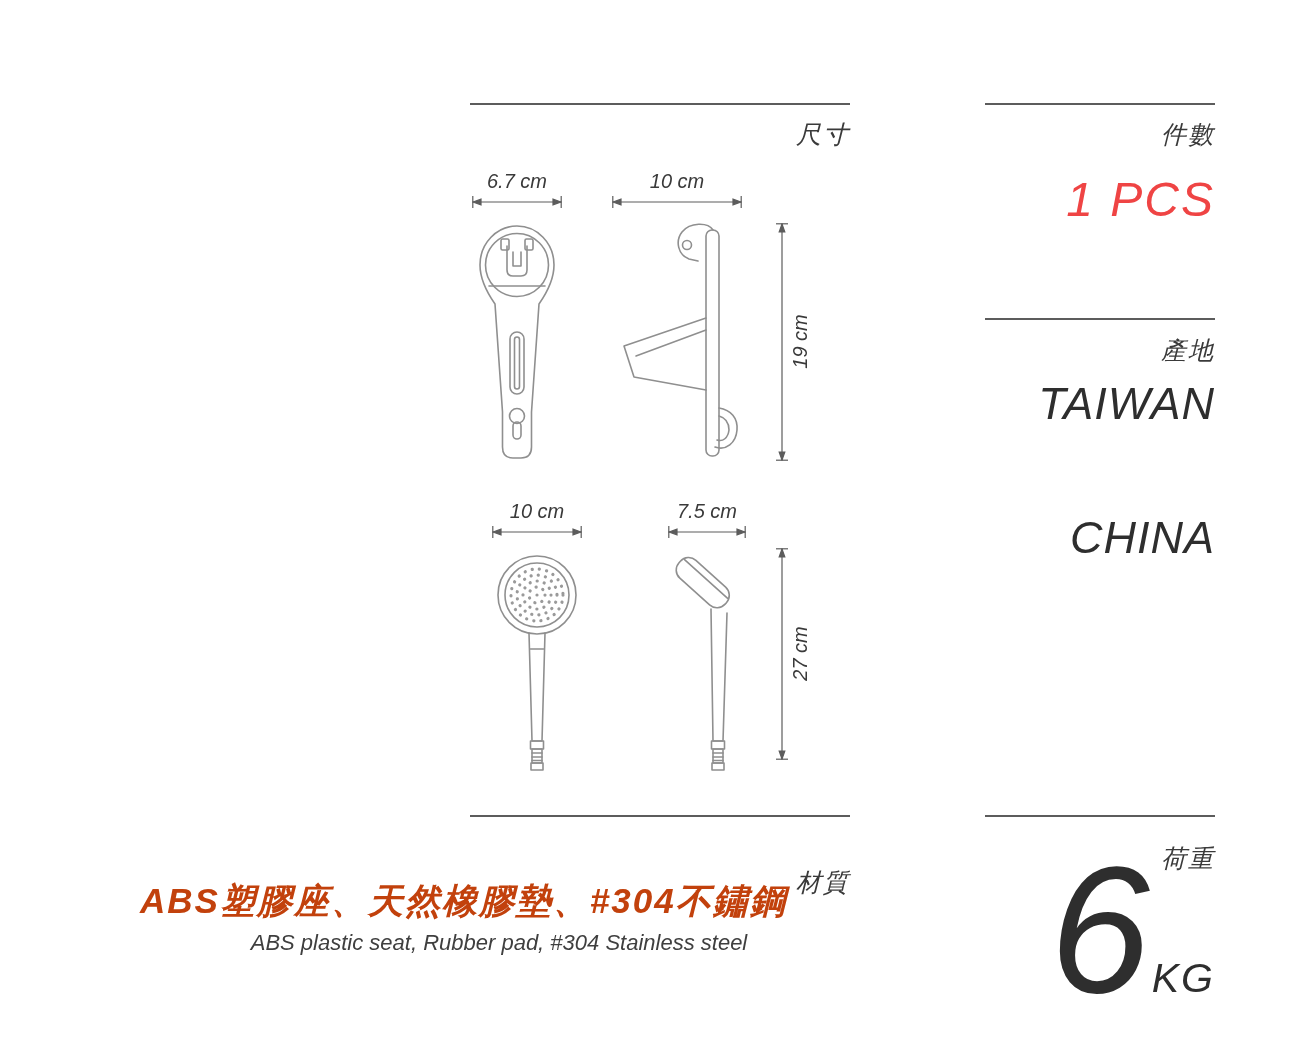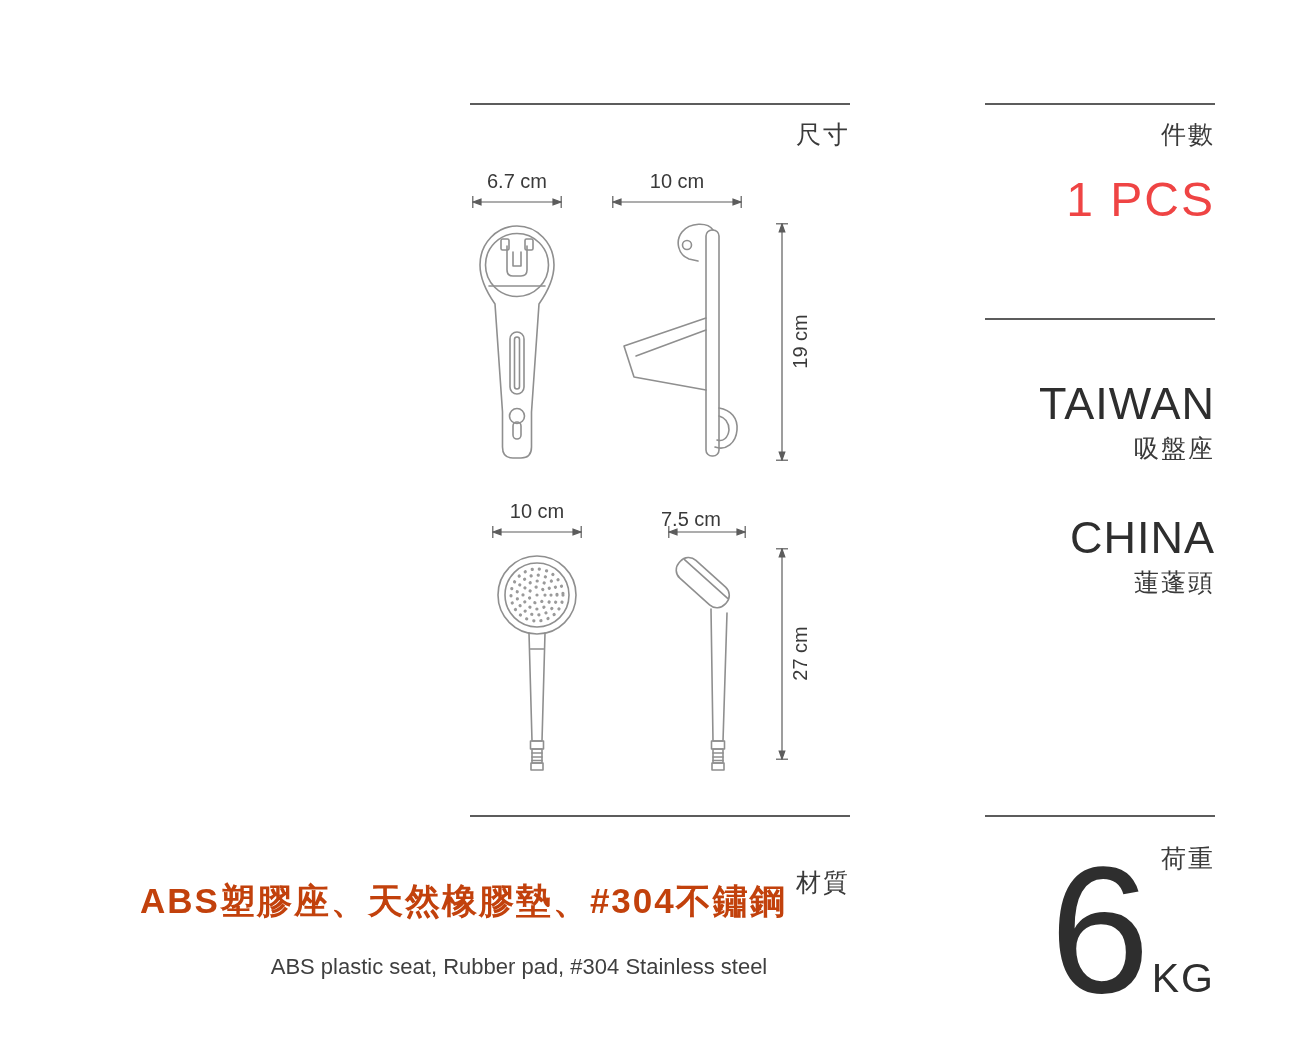--- a/index.html
+++ b/index.html
@@ -1,18 +1,18 @@
 <!DOCTYPE html>
 <html><head>
 <meta charset="utf-8">
 <style>
   * { margin:0; padding:0; box-sizing:border-box; }
   html,body { background:#ffffff; }
   body { font-family:"Liberation Sans", sans-serif; color:#3a3a3a; }
-  .page { position:relative; width:1310px; height:1063px; background:#ffffff; overflow:hidden; }
+  .page { position:relative; width:1310px; height:1063px; background:#ffffff; overflow:hidden;font-style:italic; }
   .abs { position:absolute; }
   .rule { position:absolute; height:1.5px; background:#5c5c5c; }
   .sec-label { position:absolute; font-size:25px; letter-spacing:2px; color:#3a3a3a; text-align:right; }
   .dim-label { position:absolute; font-size:20px; color:#3a3a3a; text-align:center; white-space:nowrap; }
   .dim-label.vert { transform:rotate(-90deg); }
   .big-value { position:absolute; font-size:48px; font-weight:500; letter-spacing:2px; color:#ef4444; text-align:right; }
   .country { position:absolute; font-size:45px; font-weight:500; letter-spacing:1px; color:#2e2e2e; text-align:right; }
   .sub-item { position:absolute; font-size:25px; letter-spacing:2px; color:#3a3a3a; text-align:right; }
   .load-row { position:absolute; display:flex; align-items:baseline; justify-content:flex-end; }
   .load-six { font-size:180px; line-height:1; font-weight:400; color:#2e2e2e; }
@@ -93,21 +93,21 @@
   <svg class="abs" style="left:492px; top:526px;" width="90" height="12">
     <g stroke="#5c5c5c" stroke-width="1.2" fill="#5c5c5c">
       <line x1="0.8" y1="0" x2="0.8" y2="12"></line>
         <line x1="89.2" y1="0" x2="89.2" y2="12"></line>
       <line x1="1" y1="6" x2="89" y2="6"></line>
       <polygon points="1,6 9,3.2 9,8.8"></polygon>
         <polygon points="89,6 81,3.2 81,8.8"></polygon>
     </g>
   </svg>
 
-  <div class="dim-label" style="left:652px; top:500px; width:78px;margin-top:8px;">7.5 cm</div>
+  <div class="dim-label" style="left:668px; top:500px; width:78px;">7.5 cm</div>
   <svg class="abs" style="left:668px; top:526px;" width="78" height="12">
     <g stroke="#5c5c5c" stroke-width="1.2" fill="#5c5c5c">
       <line x1="0.8" y1="0" x2="0.8" y2="12"></line>
         <line x1="77.2" y1="0" x2="77.2" y2="12"></line>
       <line x1="1" y1="6" x2="77" y2="6"></line>
       <polygon points="1,6 9,3.2 9,8.8"></polygon>
         <polygon points="77,6 69,3.2 69,8.8"></polygon>
     </g>
   </svg>
 
@@ -150,31 +150,30 @@
       <line x1="6" y1="1" x2="6" y2="211"></line>
       <polygon points="6,1 3.2,9 8.8,9"></polygon>
         <polygon points="6,211 3.2,203 8.8,203"></polygon>
     </g>
   </svg>
   <div class="dim-label vert" style="left:765px; top:642px; width:70px;">27 cm</div>
 
   <div class="rule" style="left:470px; top:815px; width:380px;"></div>
   <div class="sec-label" style="left:470px; top:830px; width:380px;margin-top:36px;">材質</div>
   <div class="mat-zh" style="left:140px; top:878px; width:750px;">ABS塑膠座、天然橡膠墊、#304不鏽鋼</div>
-  <div class="mat-en" style="left:144px; top:930px; width:750px;margin-top:24px;">ABS plastic seat, Rubber pad, #304 Stainless steel</div>
+  <div class="mat-en" style="left:124px; top:930px; width:750px;">ABS plastic seat, Rubber pad, #304 Stainless steel</div>
 
   <div class="rule" style="left:985px; top:103px; width:230px;"></div>
   <div class="sec-label" style="left:985px; top:118px; width:230px;">件數</div>
   <div class="big-value" style="left:985px; top:172px; width:230px;">1 PCS</div>
 
   <div class="rule" style="left:985px; top:318px; width:230px;"></div>
+  <div class="sec-label" style="left:985px; top:334px; width:230px;">產地</div>
   <div class="country" style="left:985px; top:378px; width:230px;">TAIWAN</div>
-  <div class="sub-item" style="left:985px; top:432px; width:230px;">吸盤座</div>
   <div class="country" style="left:985px; top:512px; width:230px;text-align:right;">CHINA</div>
-  <div class="sub-item" style="left:985px; top:566px; width:230px;">蓮蓬頭</div>
 
   <div class="rule" style="left:985px; top:815px; width:230px;"></div>
   <div class="sec-label" style="left:985px; top:830px; width:230px;margin-top:12px;">荷重</div>
   <div class="load-row" style="left:985px; top:840px; width:230px; height:150px;">
     <span class="load-six">6</span>
     <span class="load-kg">KG</span>
   </div>
 
 </div>
 

